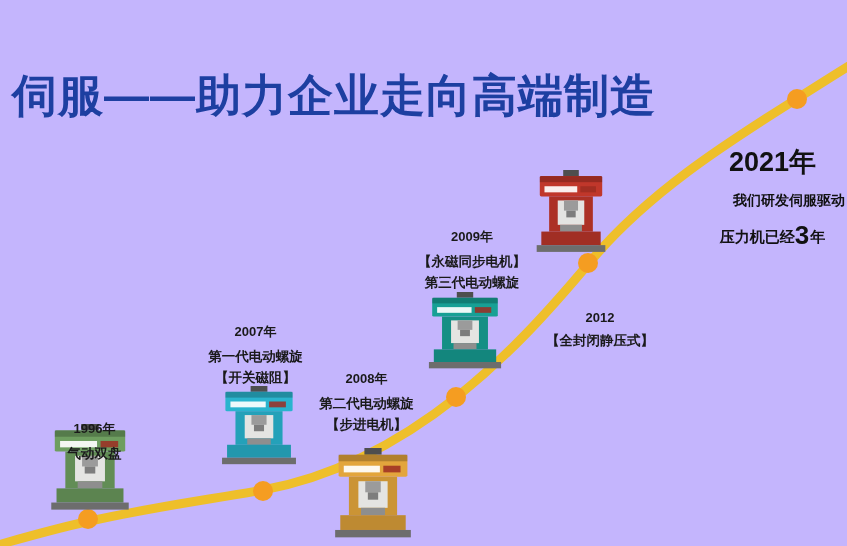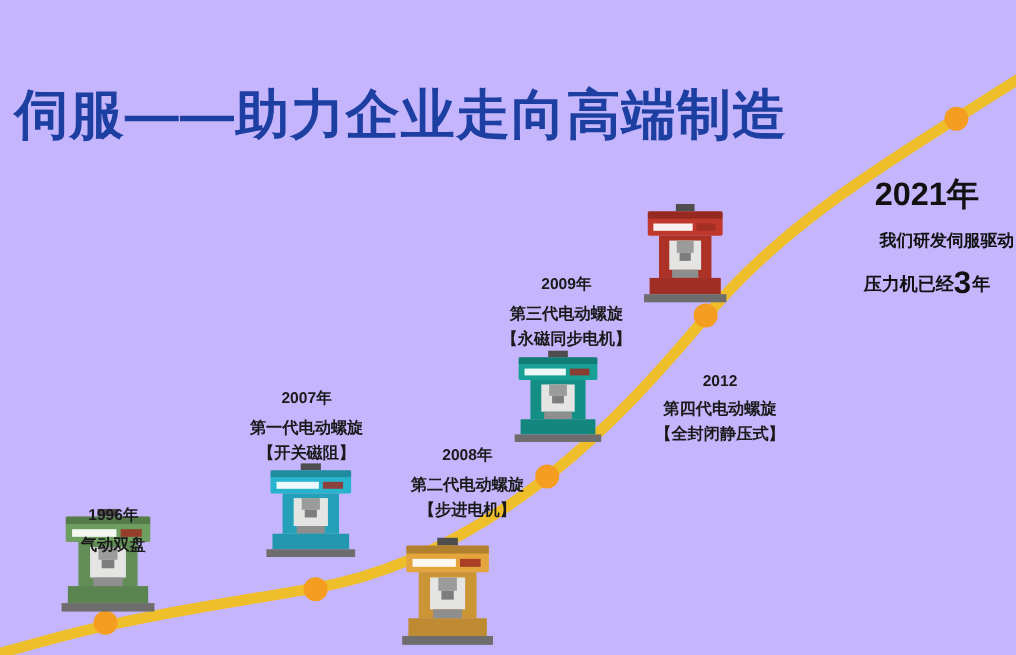--- a/index.html
+++ b/index.html
@@ -19,21 +19,21 @@
   .machine-1996{left:46px;top:424px;width:88px;height:92px;}
   .machine-2007{left:217px;top:386px;width:84px;height:84px;}
   .machine-2008{left:330px;top:448px;width:86px;height:96px;}
   .machine-2009{left:424px;top:292px;width:82px;height:82px;}
   .machine-2012{left:532px;top:170px;width:78px;height:88px;}
   .ms{position:absolute;z-index:3;text-align:center;color:#1a1a1a;}
   .ms .year{font-size:13px;font-weight:700;margin-bottom:6px;}
   .ms .desc{font-size:13.5px;font-weight:700;line-height:1.55;}
   .ms-1996{left:37px;top:384px;width:115px;margin-top:36px;}
   .ms-2007{left:188px;top:323px;width:135px;}
-  .ms-2008{left:322px;top:370px;width:135px;}
+  .ms-2008{left:299px;top:370px;width:135px;}
   .ms-2009{left:402px;top:228px;width:140px;}
   .ms-2012{left:530px;top:310px;width:140px;}
   .finale{position:absolute;left:700px;top:144px;width:145px;z-index:3;text-align:center;color:#111;}
   .finale-year{font-size:27px;font-weight:700;}
   .finale-line1{font-size:14px;font-weight:700;margin-top:12px;text-align:right;}
   .finale-line2{font-size:15px;font-weight:700;margin-top:10px;}
   .finale-line2 .big-num{font-size:26px;font-weight:800;vertical-align:-2px;letter-spacing:1px;}
   .defs-hidden{position:absolute;width:0;height:0;overflow:hidden;}
 </style>
 </head>
@@ -107,27 +107,26 @@
   </div>
 
   <div class="ms ms-2008">
     <div class="year">2008年</div>
     <div class="desc">第二代电动螺旋</div>
     <div class="desc">【步进电机】</div>
   </div>
 
   <div class="ms ms-2009">
     <div class="year">2009年</div>
+    <div class="desc">【永磁同步电机】</div>
     <div class="desc">第三代电动螺旋</div>
-    <div class="desc">【永磁同步电机】</div>
   </div>
 
   <div class="ms ms-2012">
     <div class="year">2012</div>
-    <div class="desc">第四代电动螺旋</div>
     <div class="desc">【全封闭静压式】</div>
   </div>
 
   <div class="finale">
     <div class="finale-year">2021年</div>
     <div class="finale-line1">我们研发伺服驱动</div>
     <div class="finale-line2"><span>压力机已经</span><span class="big-num">3</span><span>年</span></div>
   </div>
 
 </div>

